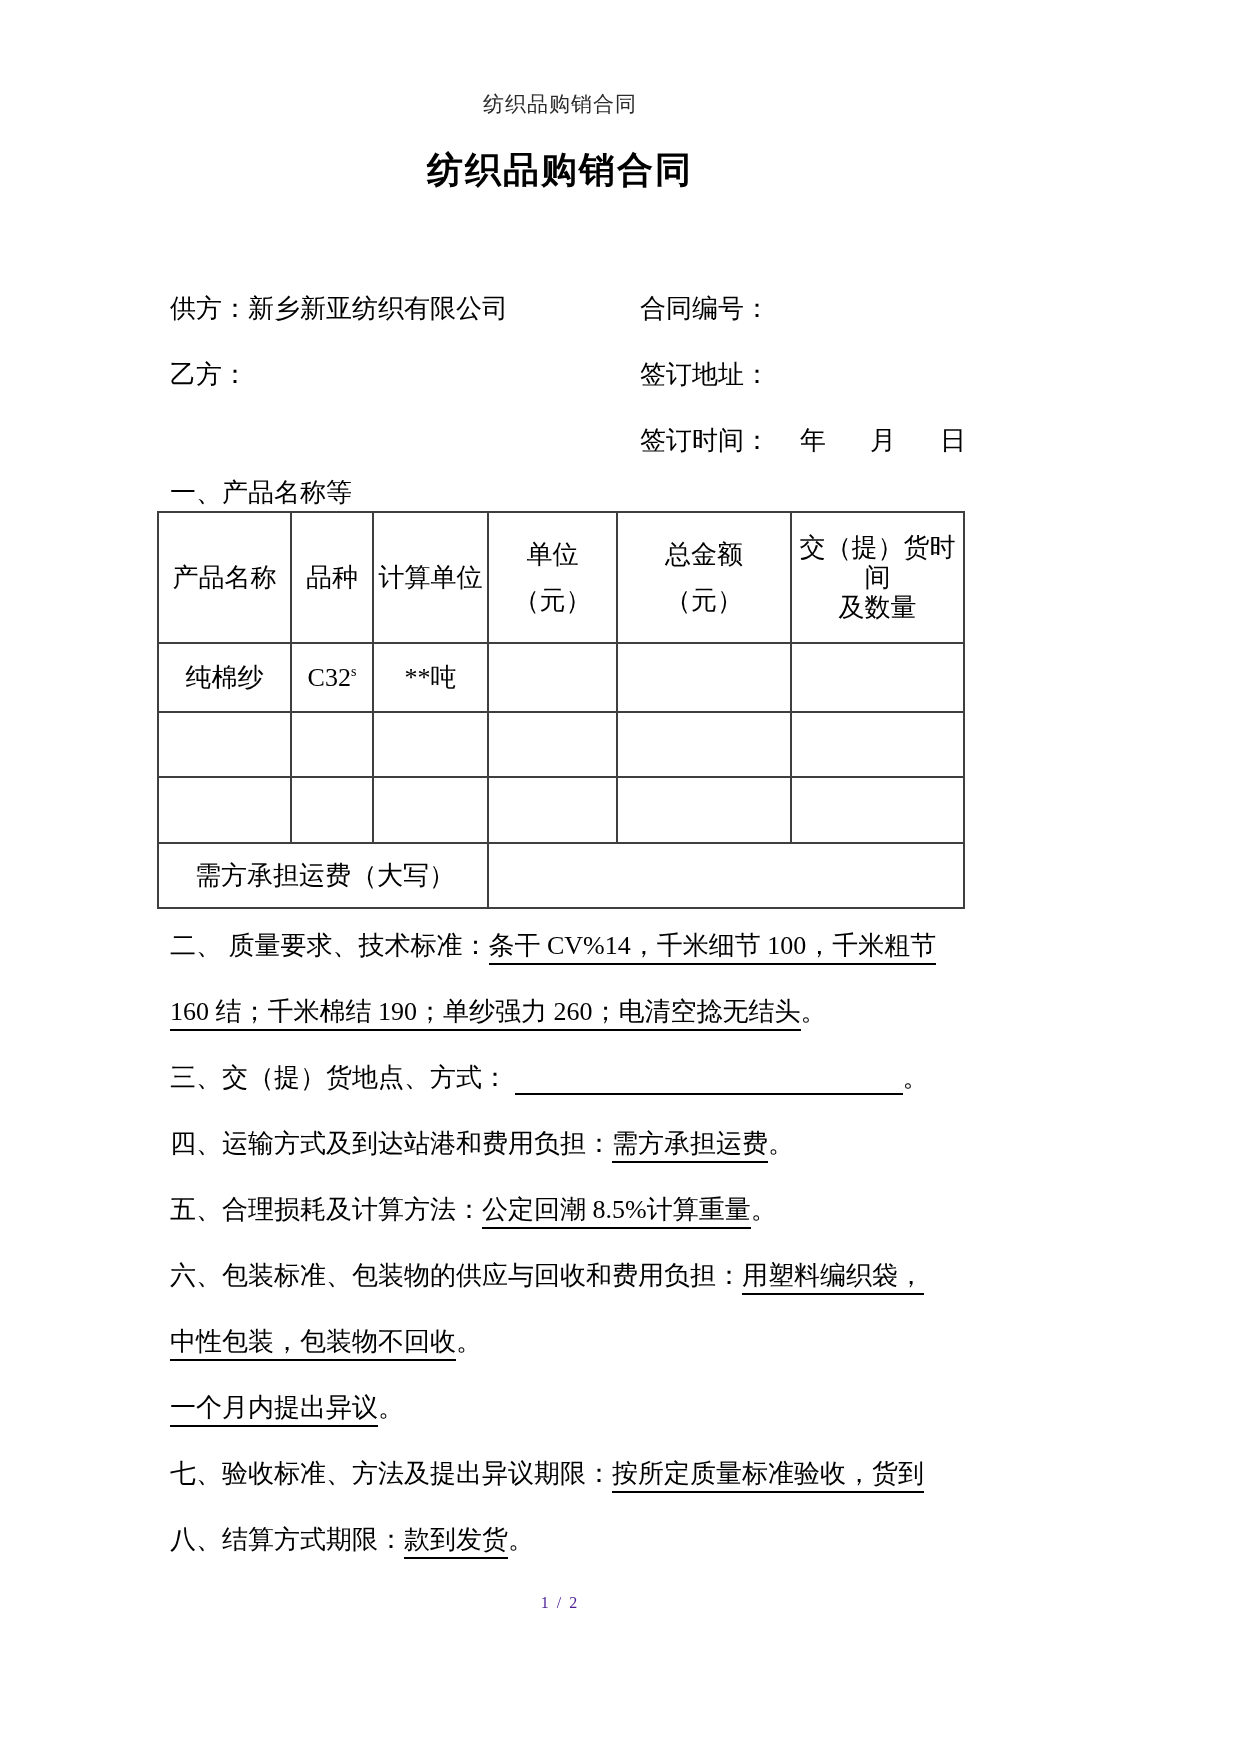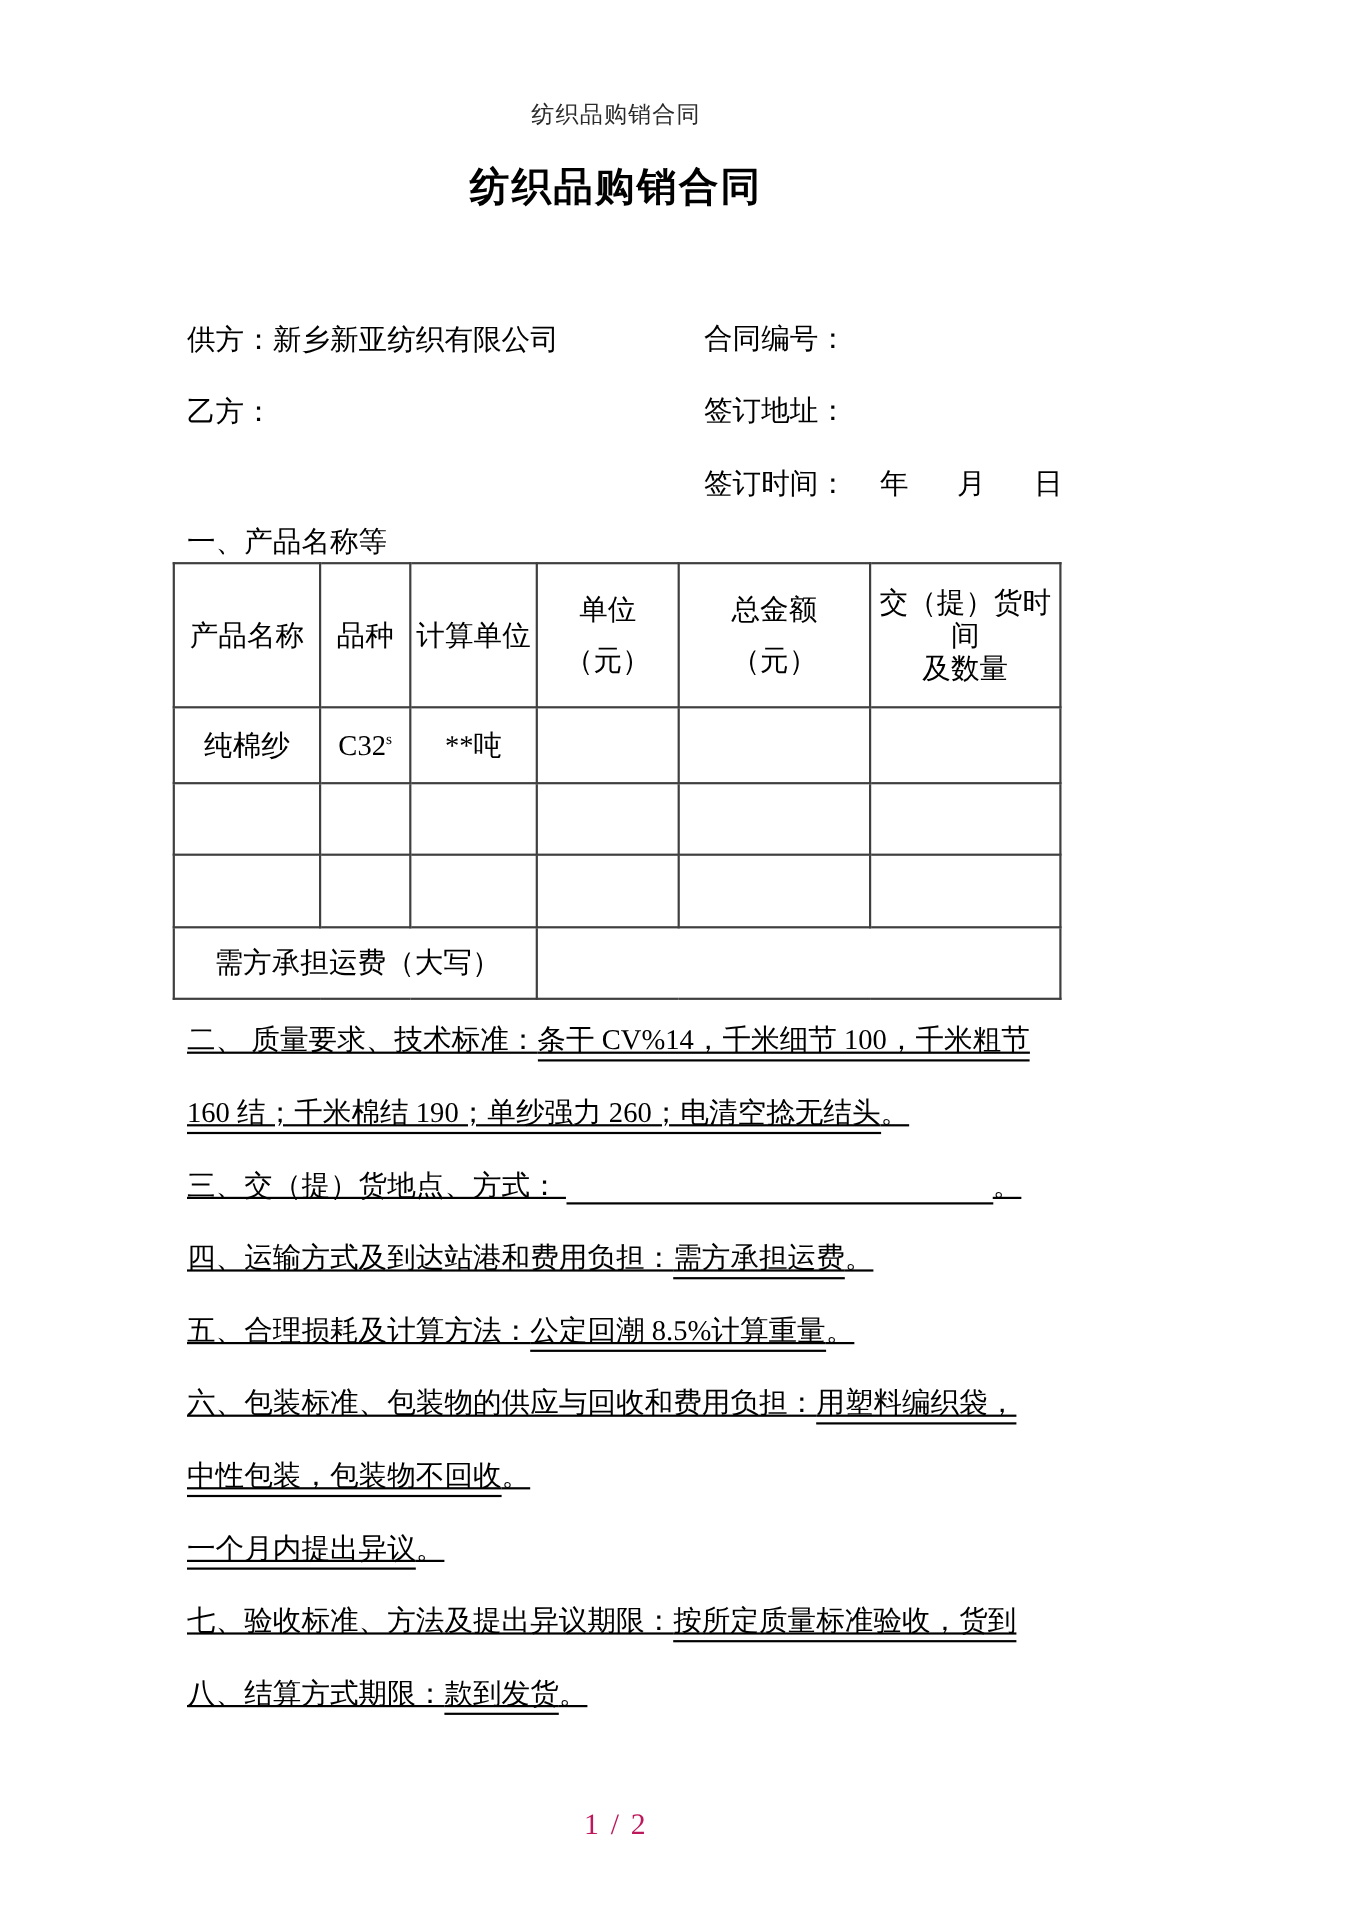--- a/index.html
+++ b/index.html
@@ -18,21 +18,21 @@
     text-align:center; font-size:21px; color:#2b2b2b; letter-spacing:1px;
   }
   .doc-title {
     position:absolute; top:146px; left:0; width:806px;
     text-align:center; font-size:36px; font-weight:700; letter-spacing:2px;
     font-family:"Liberation Sans","DejaVu Sans",sans-serif;
   }
 
   .meta { position:absolute; top:293px; left:0; width:806px; font-size:26px; }
   .meta-line { position:relative; height:66px; line-height:32px; padding-left:13px; box-sizing:border-box; }
-  .meta-right { position:absolute; left:483px; top:0; white-space:nowrap;font-family:Liberation Mono, monospace; }
+  .meta-right { position:absolute; left:483px; top:0; white-space:nowrap; }
   .sp-year { margin-left:30px; }
   .sp-month { margin-left:44px; }
   .sp-day { margin-left:44px; }
 
   .section-heading {
     position:absolute; top:477px; left:13px; font-size:26px; line-height:32px;
   }
 
   .products-table {
     position:absolute; top:511px; left:0;
@@ -45,27 +45,27 @@
   .row-data3 { height:66px; }
   .row-total { height:65px; }
   .th-line { display:block; line-height:46px; }
   .hdr-small { font-size:20px; }
   .hdr-small .th-line { line-height:30px; }
   .variety { font-size:24px; }
   .variety sup { font-size:14px; }
   .total-label-cell { text-align:left !important; padding-left:36px !important; }
 
   .clauses { position:absolute; top:929px; left:0; width:806px; font-size:26px; }
-  .clause-line { line-height:34px; margin-bottom:32px; padding-left:13px; white-space:nowrap;text-decoration:underline; }
+  .clause-line { line-height:34px; margin-bottom:32px; padding-left:13px; white-space:nowrap; }
   .clause-line .u { border-bottom:2px solid #000; padding-bottom:3px; }
   .clause-line .blank { display:inline-block; height:26px; vertical-align:bottom; }
 
   .footer-pagenum {
-    position:absolute; top:1643px; left:0; width:806px;
-    text-align:center; font-size:27px; color:#be185d; letter-spacing:2px;
+    position:absolute; top:1594px; left:0; width:806px;
+    text-align:center; font-size:16px; color:#4c1d95; letter-spacing:2px;
   }
 </style>
 </head>
 <body>
 
 <div class="page">
   <div class="content">
 
     <div class="top-header">纺织品购销合同</div>
 

